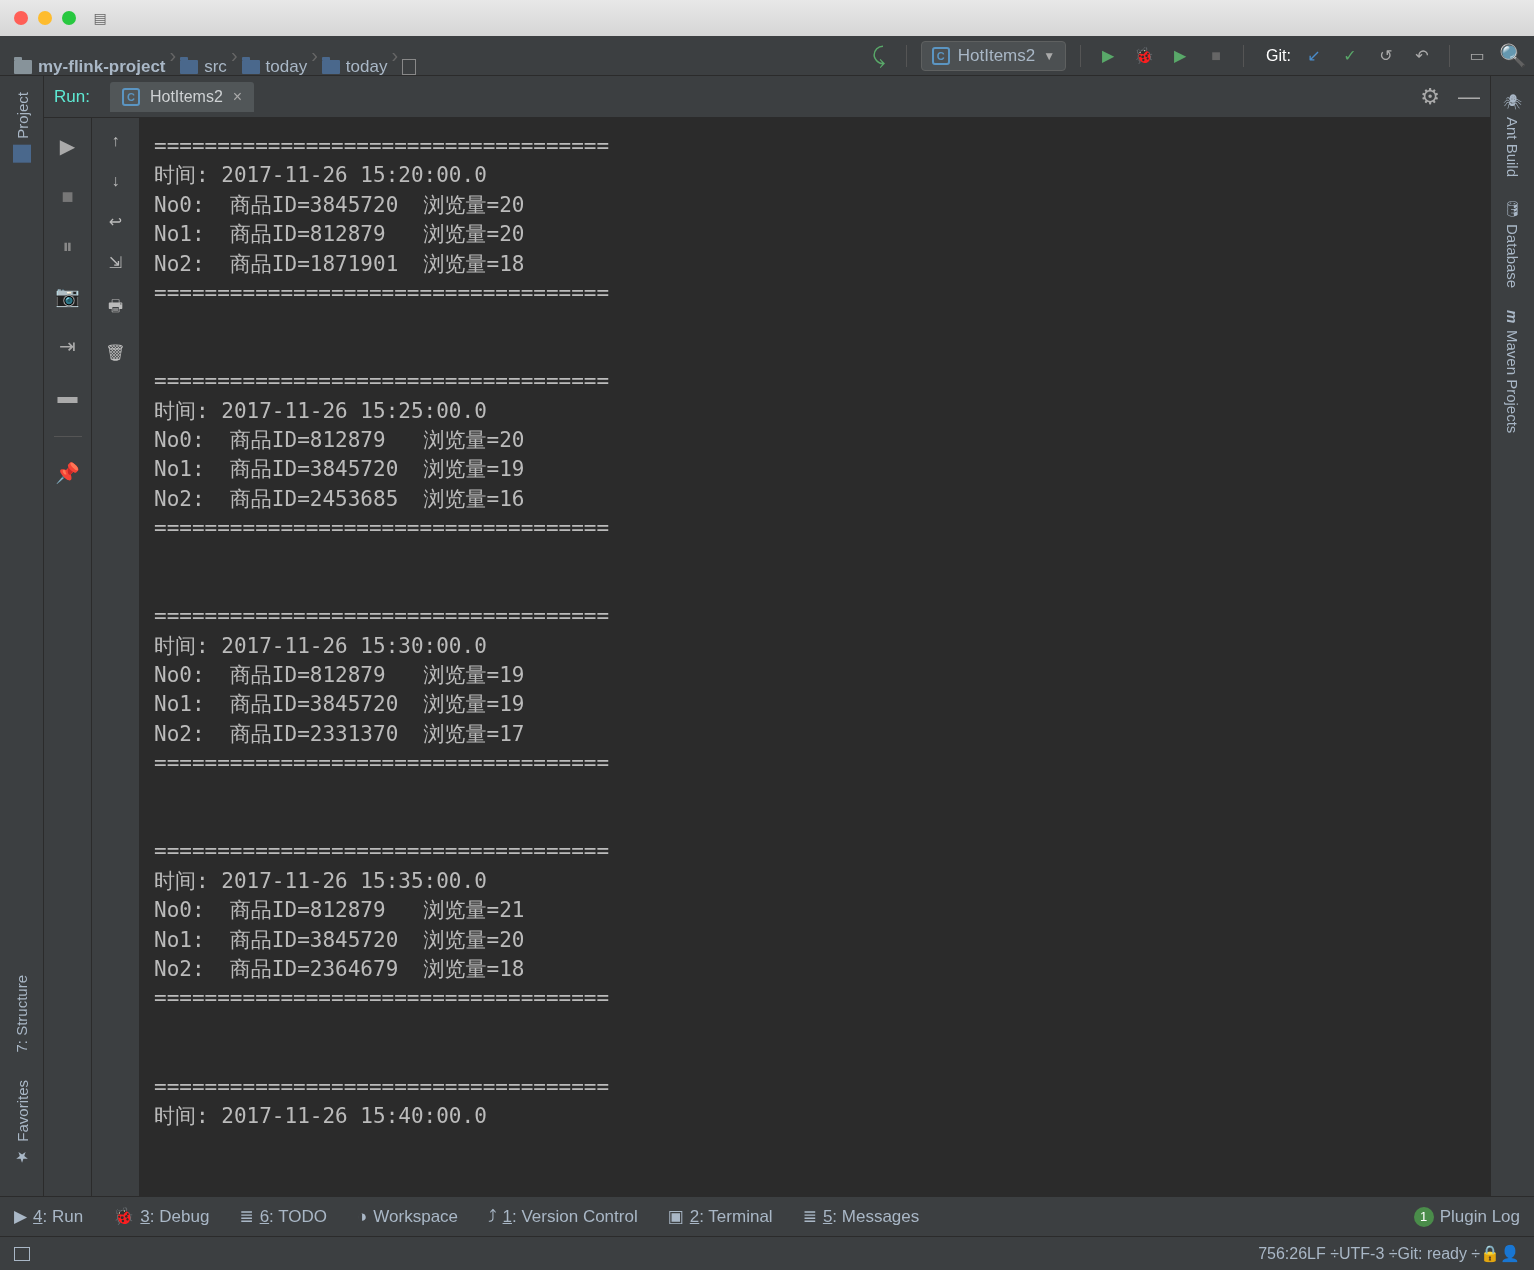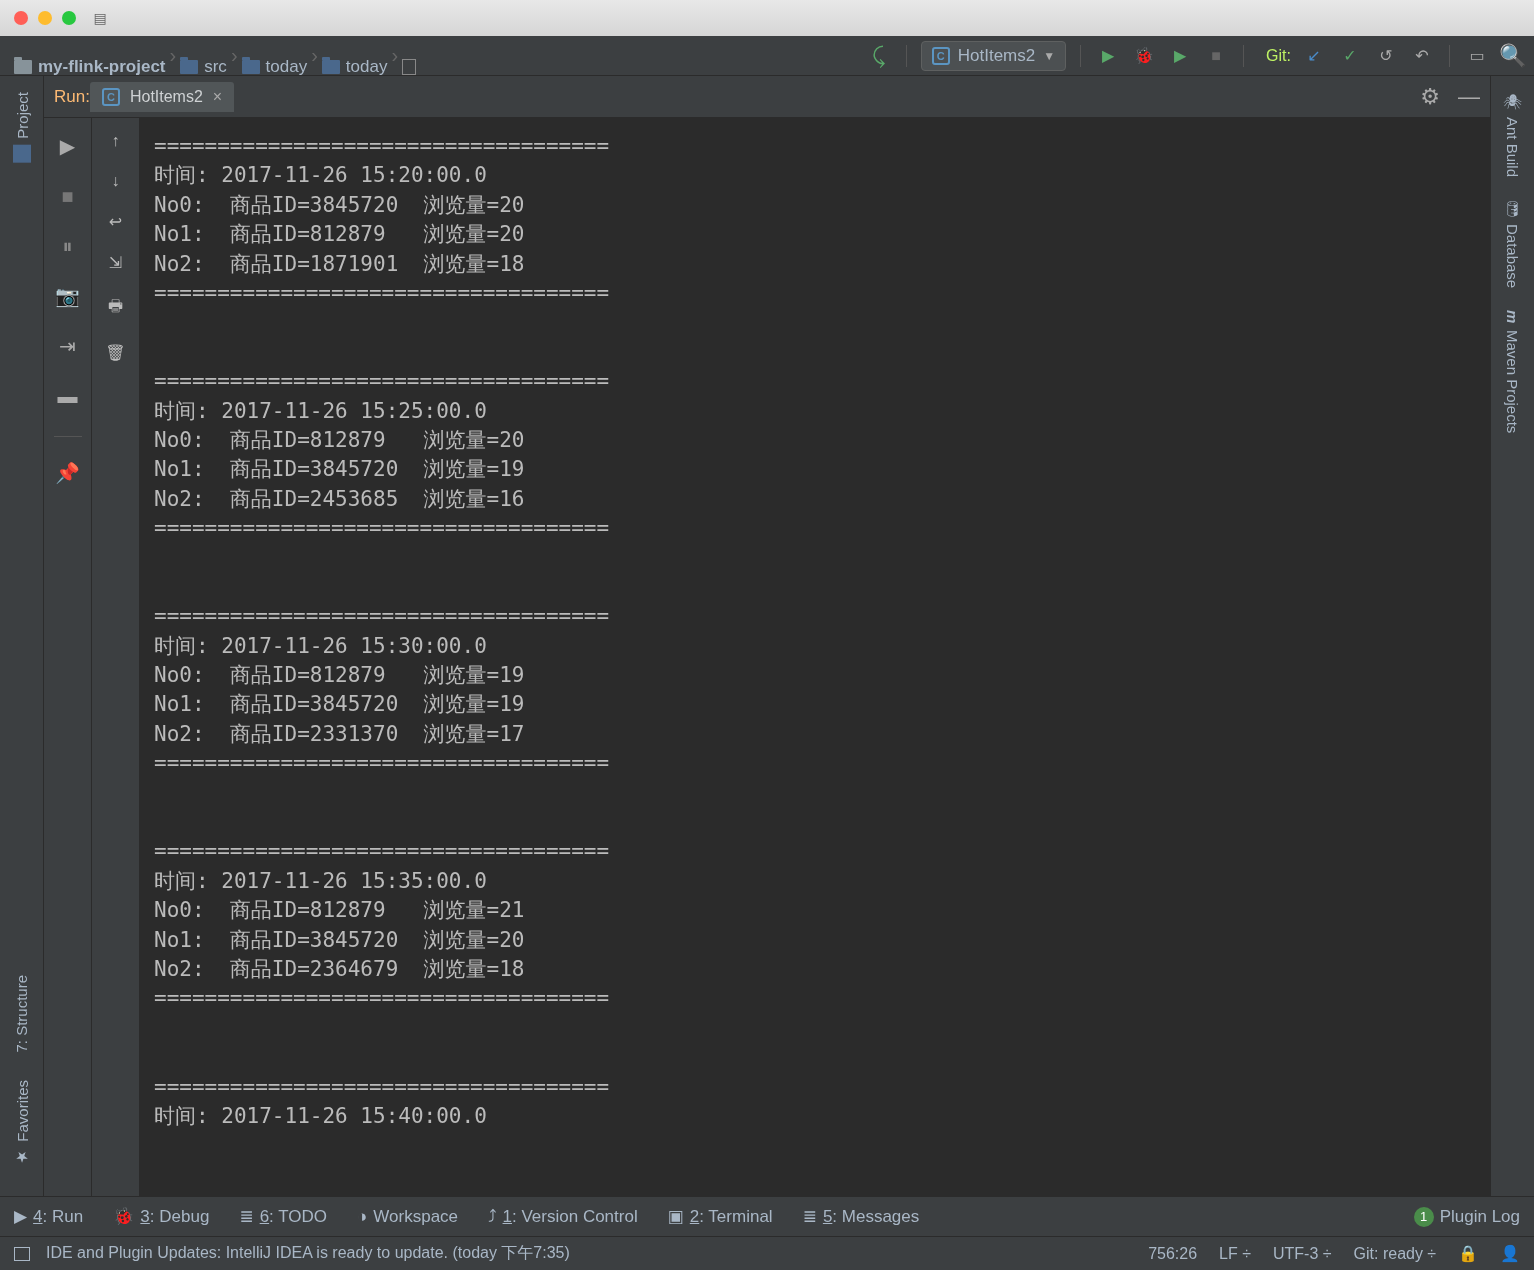--- a/index.html
+++ b/index.html
@@ -18,60 +18,60 @@
 .crumb-sep { color:#666; margin:0 -2px; font-size:20px; }
 .folder-icon { width:18px; height:14px; background:#87939a; border-radius:1px; margin-right:6px; position:relative; }
 .folder-icon.blue { background:#4a688c; }
 .folder-icon:before { content:""; position:absolute; top:-3px; left:0; width:8px; height:3px; background:inherit; border-radius:1px 1px 0 0; }
 .file-icon { width:14px; height:16px; border:1px solid #888; margin-right:4px; }
 .nav-right { margin-left:auto; display:flex; align-items:center; gap:10px; }
 .nav-btn { width:26px; height:26px; display:flex; align-items:center; justify-content:center; cursor:pointer; color:#aaa; }
 .run-select { background:#4c5052; border:1px solid #5e6060; border-radius:4px; padding:4px 10px; display:flex; align-items:center; gap:8px; color:#a9b7c6; font-size:17px; }
 .c-icon { width:18px; height:18px; border:2px solid #5b95c2; border-radius:3px; display:inline-flex; align-items:center; justify-content:center; font-size:11px; color:#5b95c2; font-weight:bold; }
 .chev { color:#aaa; font-size:12px; }
-.git-label { color:#bef264; margin-left:8px; }
+.git-label { color:#ffffff; margin-left:8px; }
 .divider { width:1px; height:22px; background:#555; margin:0 4px; }
 
 
 .main-row { flex:1; display:flex; overflow:hidden; }
 
 
 .left-strip { width:44px; background:#3c3f41; border-right:1px solid #2b2b2b; display:flex; flex-direction:column; align-items:center; padding-top:8px; gap:12px; }
 .vtab { writing-mode:vertical-lr; transform:rotate(180deg); color:#a9b7c6; font-size:15px; padding:8px 2px; display:flex; align-items:center; gap:6px; }
 .sq { width:18px; height:18px; background:#4a688c; }
 
 
 .right-strip { width:44px; background:#3c3f41; border-left:1px solid #2b2b2b; display:flex; flex-direction:column; align-items:center; padding-top:8px; gap:6px; }
 .vtab2 { writing-mode:vertical-lr; color:#a9b7c6; font-size:15px; padding:8px 2px; display:flex; align-items:center; gap:6px; }
 
 
 .center { flex:1; display:flex; flex-direction:column; }
 .run-tabbar { height:42px; display:flex; align-items:center; background:#3c3f41; border-bottom:1px solid #2b2b2b; padding:0 10px; }
-.run-label { color:#fdba74; font-size:17px; }
+.run-label { color:#5eead4; margin-right:20px; font-size:17px; }
 .run-tab { display:flex; align-items:center; gap:10px; padding:6px 12px; background:#515658; border-radius:3px 3px 0 0; color:#cfd2d4; }
 .close-x { color:#aaa; cursor:pointer; }
 .tab-right { margin-left:auto; display:flex; gap:18px; }
 .gear,.minim { color:#aaa; cursor:pointer; font-size:22px; }
 
 .content-row { flex:1; display:flex; overflow:hidden; }
 .gutter { width:48px; background:#3c3f41; border-right:1px solid #2b2b2b; display:flex; flex-direction:column; align-items:center; padding-top:14px; gap:22px; }
 .gutter .gbtn { width:28px; height:28px; display:flex; align-items:center; justify-content:center; color:#aaa; cursor:pointer; font-size:20px; }
 .gutter2 { width:48px; background:#3c3f41; border-right:1px solid #2b2b2b; display:flex; flex-direction:column; align-items:center; padding-top:14px; gap:22px; }
 .play3 { color:#59a869; font-size:24px; }
 .console { flex:1; background:#2b2b2b; padding:14px 14px 0 14px; font-family:"Menlo","Monaco",monospace; font-size:21px; color:#bbbbbb; overflow:hidden; white-space:pre; line-height:1.4; }
 
 
 .bottombar { height:40px; background:#3c3f41; border-top:1px solid #2b2b2b; display:flex; align-items:center; padding:0 14px; gap:30px; color:#a9b7c6; font-size:17px; }
 .bottom-item { display:flex; align-items:center; gap:6px; cursor:pointer; }
 .und { text-decoration:underline; }
 .badge { width:20px; height:20px; border-radius:50%; background:#4a8c4a; color:#fff; font-size:13px; display:inline-flex; align-items:center; justify-content:center; }
 
 
 .statusbar { height:34px; background:#3c3f41; border-top:1px solid #2b2b2b; display:flex; align-items:center; padding:0 14px; color:#a9b7c6; font-size:16px; }
-.status-right { margin-left:auto; display:flex; gap:22px; align-items:center; }
+.status-right { margin-left:auto; display:flex; align-items:center; }
 .sq-outline { width:16px; height:14px; border:1.5px solid #a9b7c6; }
 </style>
 </head>
 <body>
 
 <div class="titlebar">
   <div class="traffic">
     <div class="dot" style="background:#ff5f57"></div>
     <div class="dot" style="background:#febc2e"></div>
     <div class="dot" style="background:#28c840"></div>
@@ -236,21 +236,20 @@
   <span style="flex:1"></span>
   <span class="bottom-item">
       <span class="badge">1</span>
       <span>Plugin Log</span>
     </span>
 </div>
 
 <div class="statusbar">
   <span class="sq-outline"></span>
   <span style="width:16px"></span>
-  <span>IDE and Plugin Updates: IntelliJ IDEA is ready to update. (today 下午7:35)</span>
   <div class="status-right">
     <span>756:26</span>
     <span><span>LF</span> ÷</span>
     <span><span>UTF-3</span> ÷</span>
     <span><span>Git: ready</span> ÷</span>
     <span>🔒</span>
     <span>👤</span>
   </div>
 </div>
 

